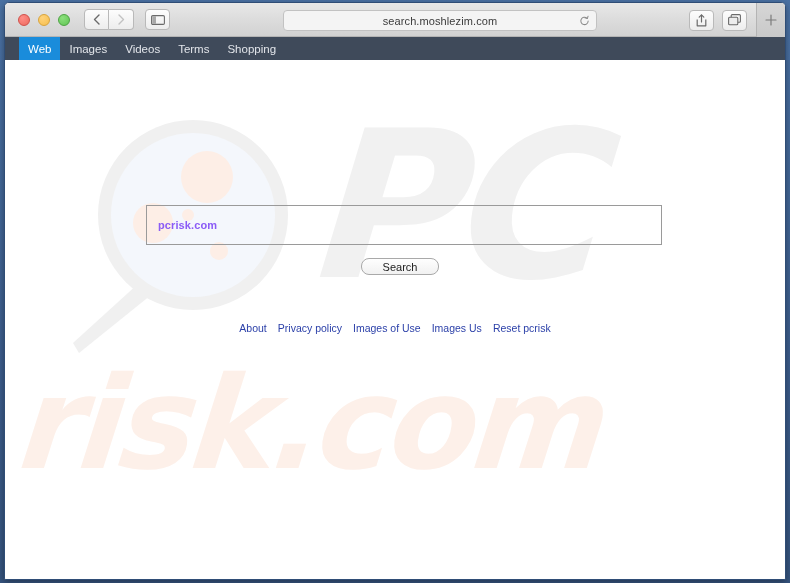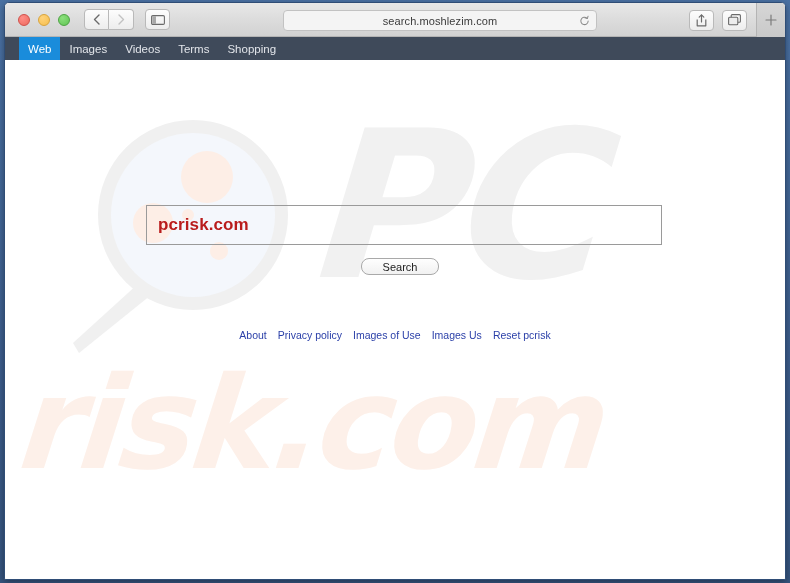--- a/index.html
+++ b/index.html
@@ -146,42 +146,41 @@
   #searchbox {
     position: absolute;
     left: 141px; top: 145px;
     width: 516px; height: 40px;
     background: transparent;
     border: 1px solid #9a9a9a;
     display: flex; align-items: center;
     padding: 0 11px;
   }
   #searchbox .query {
-    font-size: 17px; font-weight: bold; color: #b91c1c;
+    font-size: 11px; font-weight: bold; color: #8b5cf6;
     letter-spacing: .1px;
   }
 
   #searchbtn {
     position: absolute;
     left: 356px; top: 198px;
     width: 78px; height: 17px;
     background: linear-gradient(180deg,#fefefe,#f1f1f1);
     border: 1px solid #a9a9a9;
     border-radius: 8px;
     display:flex; align-items:center; justify-content:center;
     font-size: 11px; color: #1d1d1d;
     cursor: default;
   }
 
   #footer {
     position: absolute;
     left: 0; right: 0; top: 262px;
     display: flex; justify-content: center; align-items: center;
     gap: 11px;
-    margin-top: 7px;
   }
   #footer a {
     font-size: 10.5px;
     color: #2a3fa8;
     text-decoration: none;
     white-space: nowrap;
   }
 </style>
 </head>
 <body>

